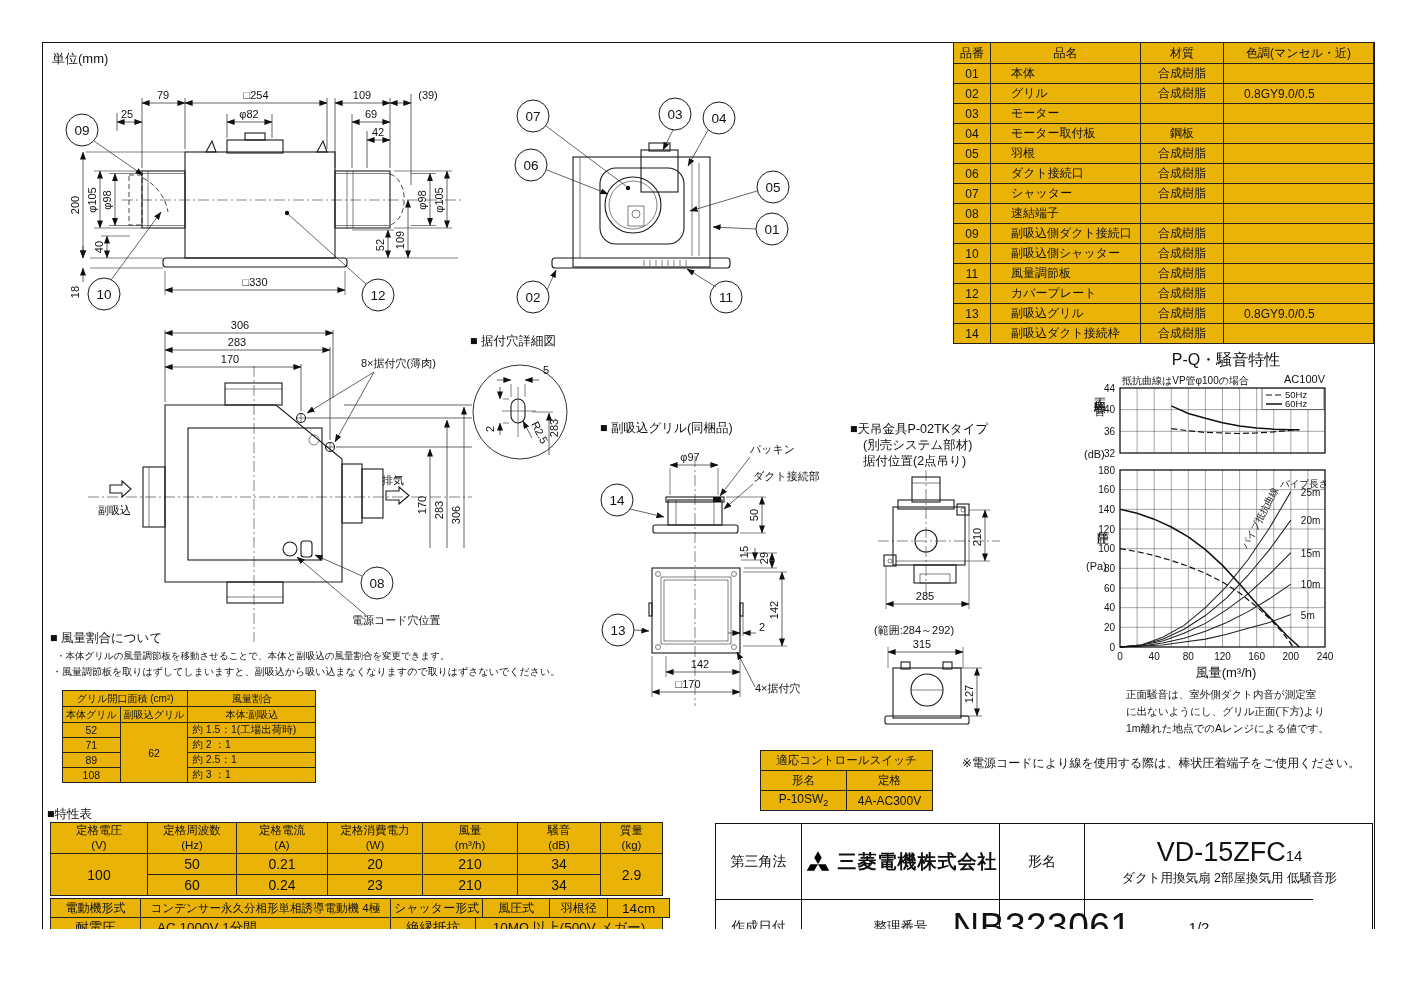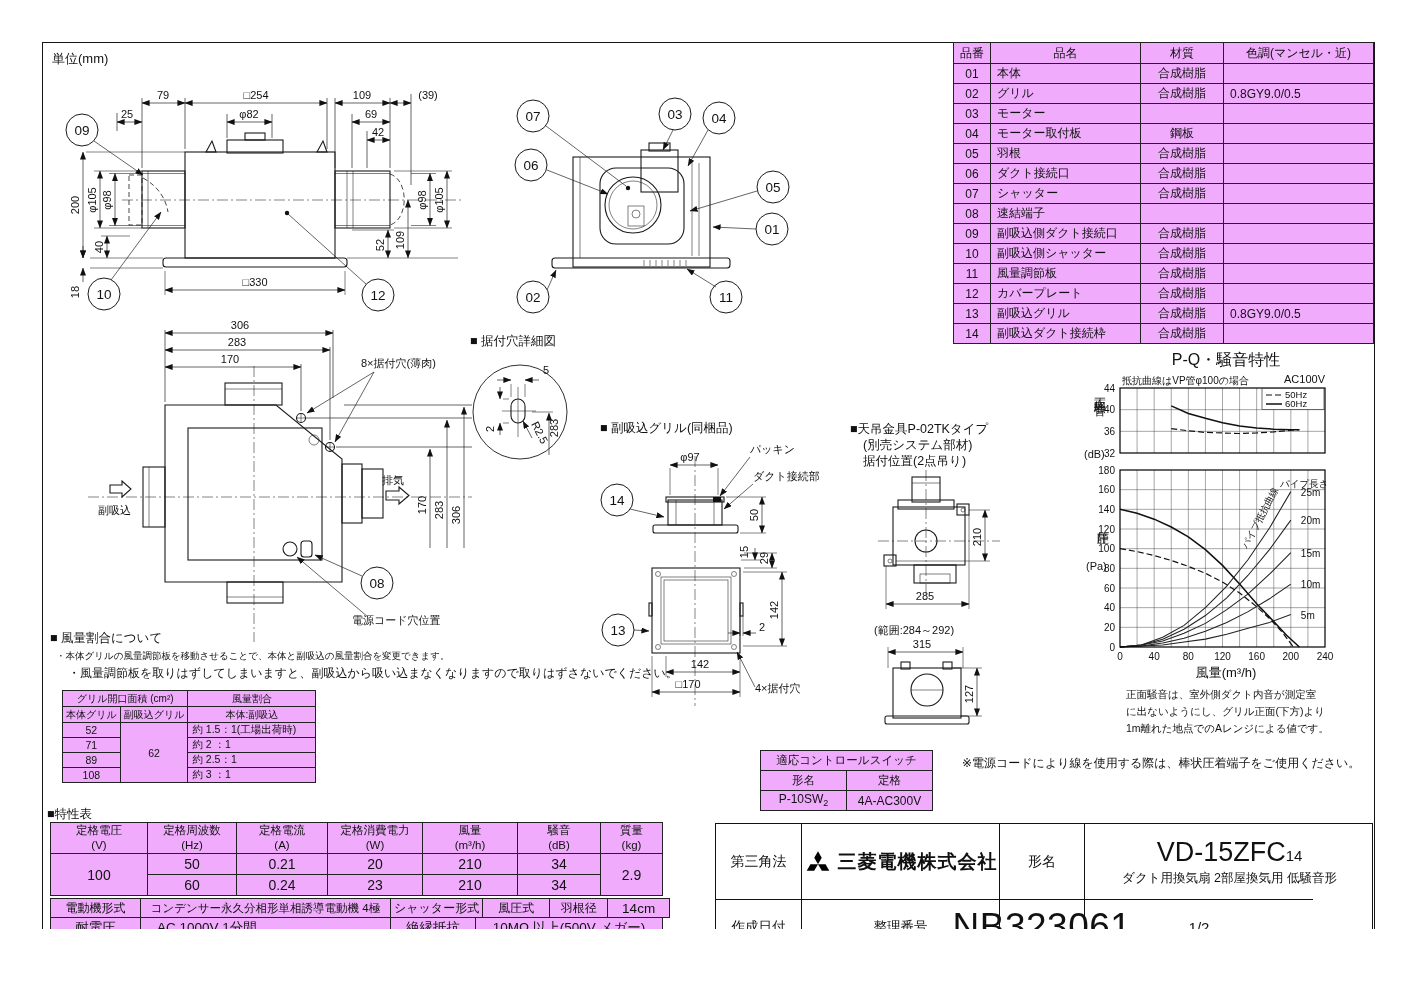--- a/index.html
+++ b/index.html
@@ -22,26 +22,26 @@
   .end{text-anchor:end;}
   
   .grid{stroke:#3a3a3a;stroke-width:0.45;}
   .pframe{stroke:#000;stroke-width:1.2;fill:none;}
   .curve{stroke:#111;stroke-width:1.5;fill:none;}
   .curve.dashed{stroke-width:1.2;stroke-dasharray:6,3;}
   .pipe{stroke:#222;stroke-width:1.05;fill:none;}
   .ctext{font-size:10px;fill:#111;}
   .ctext2{font-size:9.5px;fill:#111;}
   
-  table{border-collapse:collapse;position:absolute;background:#f0abfc;}
+  table{border-collapse:collapse;position:absolute;background:#eab308;}
   td,th{border:1.2px solid #222;padding:0 3px;font-weight:normal;overflow:hidden;white-space:nowrap;}
   .parts{font-size:12px;}
   .parts th{height:20px;}
   .parts td{height:19px;}
-  .c{text-align:center;} .l{text-align:left;padding-left:6px;}
+  .c{text-align:center;} .l{text-align:left;padding-left:20px;}
   .af{font-size:10.5px;}
   .af .hh{font-size:10px;text-align:center;height:15px;}
   .af td{height:14px;text-align:center;}
   .af td.r{text-align:left;padding-left:4px;}
   .spec{text-align:center;}
   .spec .hd div{line-height:15px;font-size:11.5px;}
   .spec td{height:20px;font-size:14px;}
   .spec2 td{height:18px;font-size:12px;}
   .spec3 td{height:19px;font-size:13.5px;}
   .cs td{text-align:center;font-size:11.5px;height:19px;}
@@ -589,21 +589,21 @@
   <div class="abs" style="left:1086px;top:560px;font-size:11px;">(Pa)</div>
   <div class="abs" style="left:1160px;top:664px;width:132px;text-align:center;font-size:13px;">風量(m³/h)</div>
   <div class="abs" style="left:1126px;top:686px;font-size:10.5px;line-height:17px;">
     <div>正面騒音は、室外側ダクト内音が測定室</div>
     <div>に出ないようにし、グリル正面(下方)より</div>
     <div>1m離れた地点でのAレンジによる値です。</div>
   </div>
 
   <div class="abs" style="left:50px;top:630px;font-size:12.5px;">■ 風量割合について</div>
   <div class="abs" style="left:56px;top:650px;font-size:9.5px;">・本体グリルの風量調節板を移動させることで、本体と副吸込の風量割合を変更できます。</div>
-  <div class="abs" style="left:68px;top:665px;font-size:12px;">・風量調節板を取りはずしてしまいますと、副吸込から吸い込まなくなりますので取りはずさないでください。</div>
+  <div class="abs" style="left:52px;top:665px;font-size:10px;">・風量調節板を取りはずしてしまいますと、副吸込から吸い込まなくなりますので取りはずさないでください。</div>
   <table class="af" style="left:62px;top:690px;table-layout:fixed;">
     <colgroup>
         <col style="width:52px">
         <col style="width:58px">
         <col style="width:128px">
       </colgroup>
     <tbody>
         <tr>
           <td class="hh" colspan="2">グリル開口面積 (cm²)</td>
         <td class="hh">風量割合</td>

